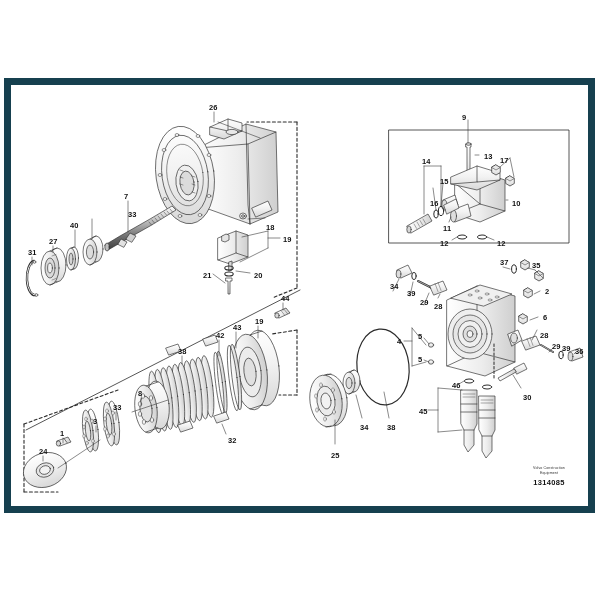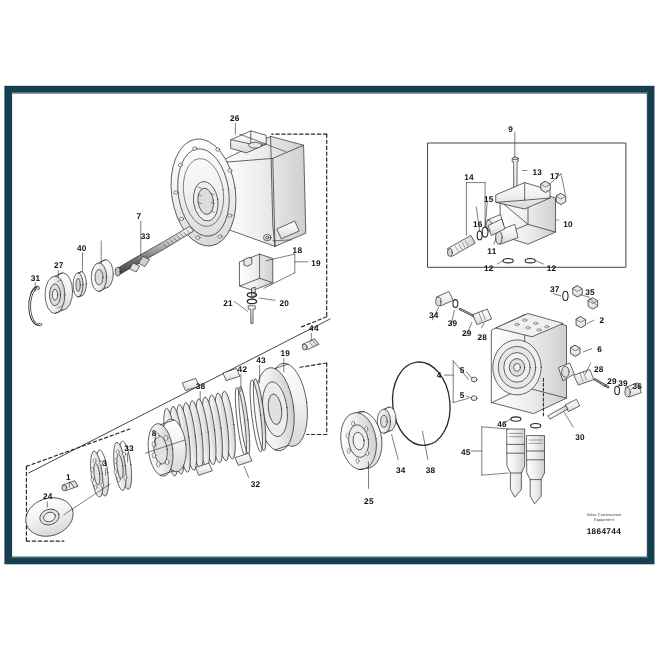--- a/index.html
+++ b/index.html
@@ -645,16 +645,16 @@
       <div class="lbl" style="left: 452px; top: 382px;">46</div>
       <div class="lbl" style="left: 419px; top: 408px;">45</div>
       <div class="lbl" style="left: 331px; top: 452px;">25</div>
       <div class="lbl" style="left: 360px; top: 424px;">34</div>
       <div class="lbl" style="left: 387px; top: 424px;">38</div>
     </div>
 
   <div class="footer">
     <div class="brand">Volvo Construction</div>
     <div class="brand">Equipment</div>
-    <div class="code">1864744</div>
+    <div class="code">1314085</div>
   </div>
 
 </div>
 
 </body></html>

